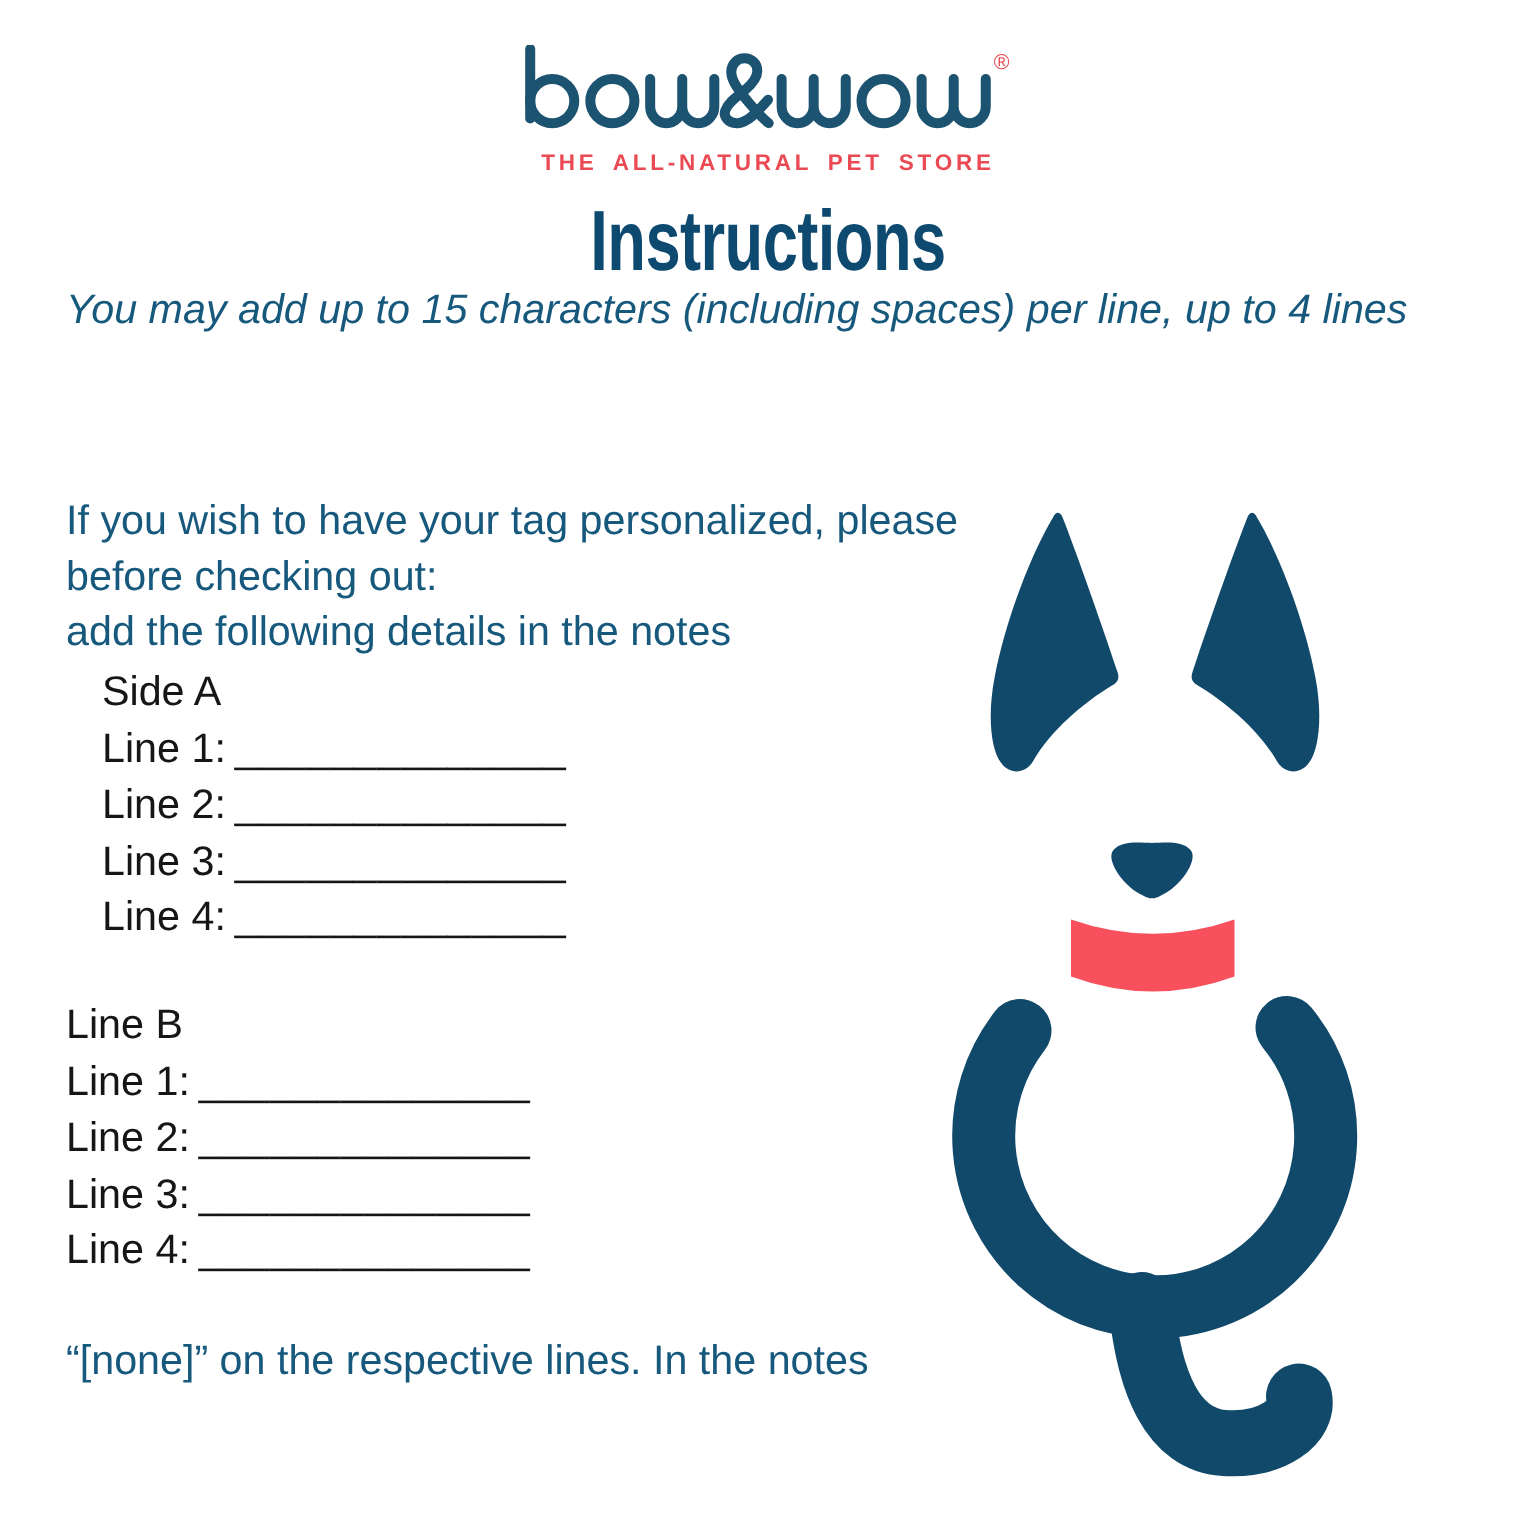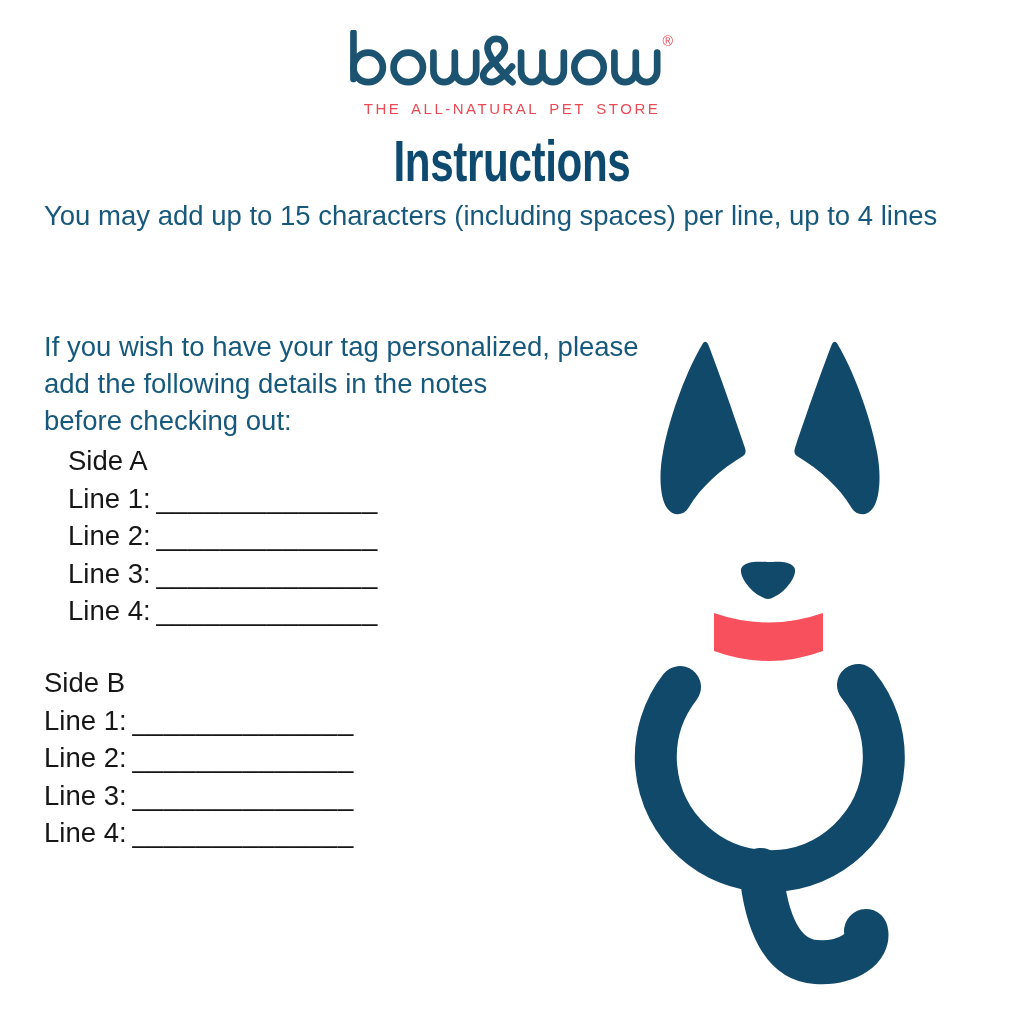--- a/index.html
+++ b/index.html
@@ -3,30 +3,30 @@
 <meta charset="utf-8">
 <style>
   html,body { margin:0; padding:0; background:#ffffff; }
   .page {
     position:relative; width:1024px; height:1024px; overflow:hidden;
     background:#ffffff; font-family:"Liberation Sans", sans-serif;
   }
   .logo-svg { position:absolute; top:30px; left:50%; transform:translateX(-50%); width:332px; height:57px; }
   .tagline {
     position:absolute; top:100px; left:0; right:0; text-align:center;
-    font-size:15px; font-weight:normal; letter-spacing:2.5px; word-spacing:4px;
+    font-size:15px; font-weight:bold; letter-spacing:2.5px; word-spacing:4px;
     color:#ea4a54;
   }
   .heading {
     position:absolute; top:131px; left:0; right:0; margin:0; text-align:center;
     font-size:57px; line-height:60px; font-weight:bold; color:#0e4a70;
     transform:scaleX(0.74); letter-spacing:-0.5px;
   }
   .para { position:absolute; color:#17597d; font-size:27.5px; line-height:37px; }
-  .para-intro { left:44px; top:197px; white-space:nowrap; }
+  .para-intro { left:44px; top:187px; white-space:nowrap;font-style:italic; }
   .para-personalize { left:44px; top:310px; white-space:nowrap;margin-top:18px; }
   .side-block { position:absolute; left:44px; color:#161616; font-size:27.5px; line-height:37.5px; }
   .side-a { top:442px;margin-left:24px; }
   .side-b { top:664px; }
   .blank { margin-left:6px; letter-spacing:0.5px; }
   .para-footer { left:44px; top:888px; width:628px; line-height:38px; }
   .jline { text-align:justify; text-align-last:justify; }
   .dog-svg { position:absolute; left:620px; top:330px; width:300px; height:690px; }
 </style>
 </head>
@@ -51,57 +51,58 @@
   <div class="tagline">THE ALL-NATURAL PET STORE</div>
 
   <h1 class="heading">Instructions</h1>
 
   <section class="para para-intro">
     <div>You may add up to 15 characters (including spaces) per line, up to 4 lines</div>
   </section>
 
   <section class="para para-personalize">
     <div>If you wish to have your tag personalized, please</div>
+    <div>before checking out:</div>
     <div>add the following details in the notes</div>
-    <div>before checking out:</div>
   </section>
 
   <section class="side-block side-a">
     <div>Side A</div>
     <div>
       <span>Line 1:</span><span class="blank">______________</span>
     </div>
     <div>
       <span>Line 2:</span><span class="blank">______________</span>
     </div>
     <div>
       <span>Line 3:</span><span class="blank">______________</span>
     </div>
     <div>
       <span>Line 4:</span><span class="blank">______________</span>
     </div>
   </section>
 
   <section class="side-block side-b">
-    <div>Side B</div>
+    <div>Line B</div>
     <div>
       <span>Line 1:</span><span class="blank">______________</span>
     </div>
     <div>
       <span>Line 2:</span><span class="blank">______________</span>
     </div>
     <div>
       <span>Line 3:</span><span class="blank">______________</span>
     </div>
     <div>
       <span>Line 4:</span><span class="blank">______________</span>
     </div>
   </section>
 
   <section class="para para-footer">
+    <div>“[none]” on the respective lines. In the notes</div>
   </section>
 
   <svg class="dog-svg" viewBox="0 0 300 690" role="img" aria-label="Dog seen from behind wearing a red collar">
     <g fill="#11496b">
       <path d="M 88 14 C 96 34 113 82 125 118 C 126 121 126 124 123 126 C 101 139 80 158 69 177 C 64 186 53 187 47 178 C 41 170 38 148 43 122 C 50 84 68 38 82 15 C 84 11 86 11 88 14 Z"></path>
       <path d="M 212 14 C 204 34 187 82 175 118 C 174 121 174 124 177 126 C 199 139 220 158 231 177 C 236 186 247 187 253 178 C 259 170 262 148 257 122 C 250 84 232 38 218 15 C 216 11 214 11 212 14 Z"></path>
       <path d="M 122 237 C 128 230 140 232 148 232 C 156 232 168 230 174 237 C 179 244 166 262 154 267 C 150 269.5 146 269.5 142 267 C 130 262 117 244 122 237 Z"></path>
     </g>
     <path d="M 94 283 Q 148.5 302 203 283 L 203 321 Q 148.5 341 94 321 Z" fill="#f8515d"></path>
     <g fill="none" stroke-linecap="round" stroke="#11496b">

